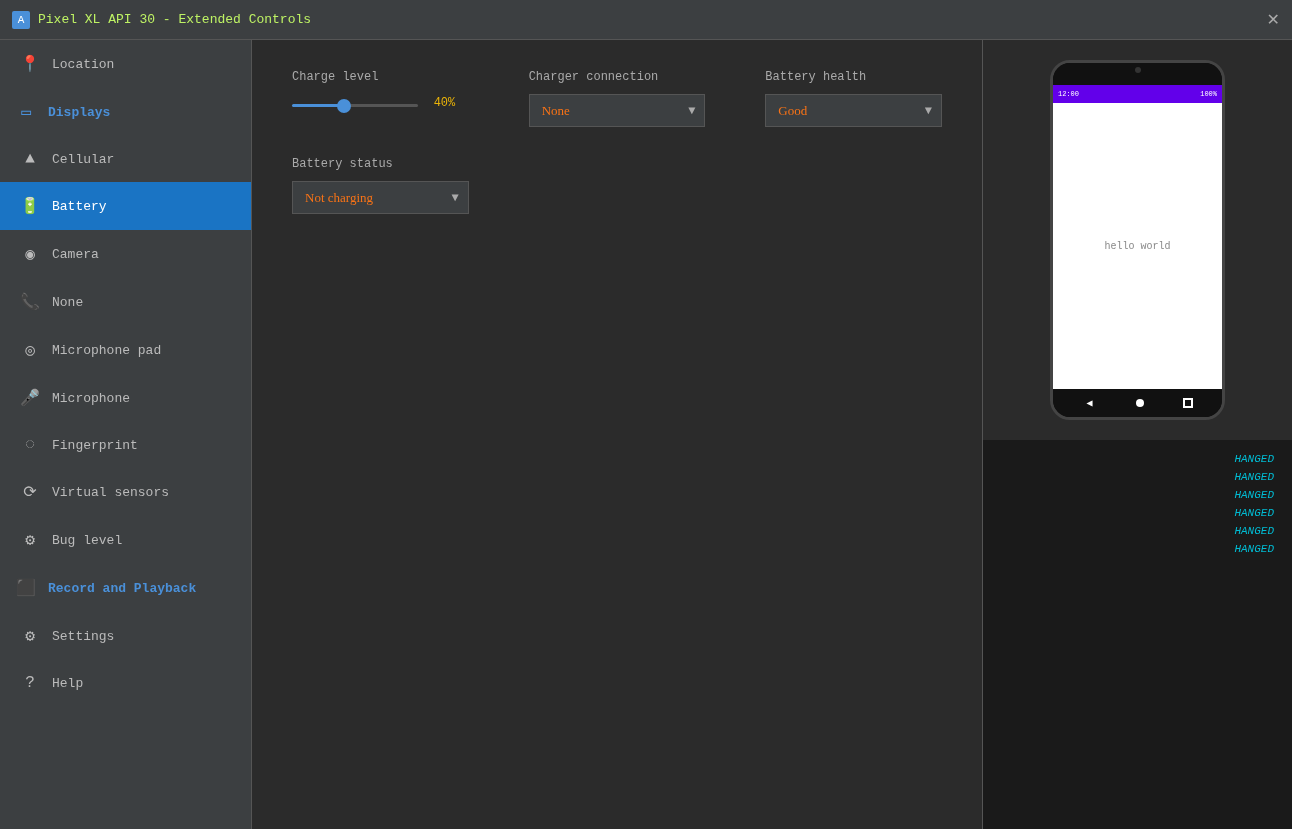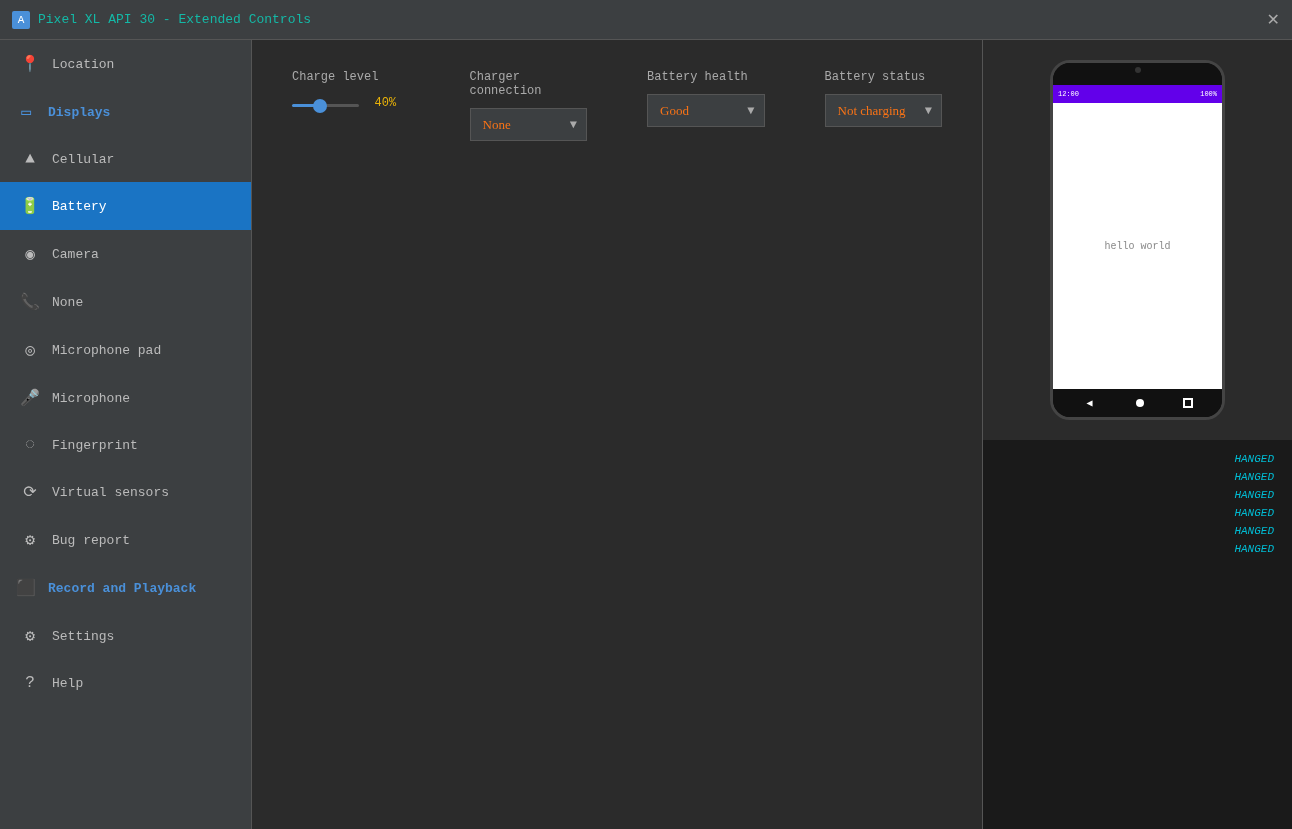--- a/index.html
+++ b/index.html
@@ -20,21 +20,21 @@
       align-items: center;
       gap: 8px;
     }
     .title-bar-icon {
       width: 18px; height: 18px;
       background: #4a90d9;
       border-radius: 2px;
       display: flex; align-items: center; justify-content: center;
       font-size: 11px; color: white;
     }
-    .title-bar-text { font-size: 13px; color: #14b8a6; }
+    .title-bar-text { font-size: 13px; color: #bef264; }
     .title-bar-close {
       cursor: pointer; font-size: 16px; color: #aaa;
       background: none; border: none; color: #aaa;
     }
 
     
     .main-layout {
       display: flex;
       height: calc(829px - 40px);
     }
@@ -77,21 +77,21 @@
     .content-area {
       flex: 1;
       background: #2b2b2b;
       padding: 30px 40px;
       overflow-y: auto;
     }
 
     
     .battery-section {
       display: grid;
-      grid-template-columns: 1fr 1fr 1fr 1fr;
+      grid-template-columns: 1fr 1fr 1fr;
       gap: 30px 60px;
     }
     .form-group {
       display: flex;
       flex-direction: column;
       gap: 10px;
     }
     .form-label {
       font-size: 12px;
       color: #aaa;
@@ -305,21 +305,21 @@
       <div class="sidebar-item">
         <span class="sidebar-icon">◌</span>
         <span>Fingerprint</span>
       </div>
       <div class="sidebar-item">
         <span class="sidebar-icon">⟳</span>
         <span>Virtual sensors</span>
       </div>
       <div class="sidebar-item">
         <span class="sidebar-icon">⚙</span>
-        <span>Bug report</span>
+        <span>Bug level</span>
       </div>
       <div class="sidebar-item section-header">
         <span class="sidebar-icon">⬛</span>
         <span>Record and Playback</span>
       </div>
       <div class="sidebar-item">
         <span class="sidebar-icon">⚙</span>
         <span>Settings</span>
       </div>
       <div class="sidebar-item">

